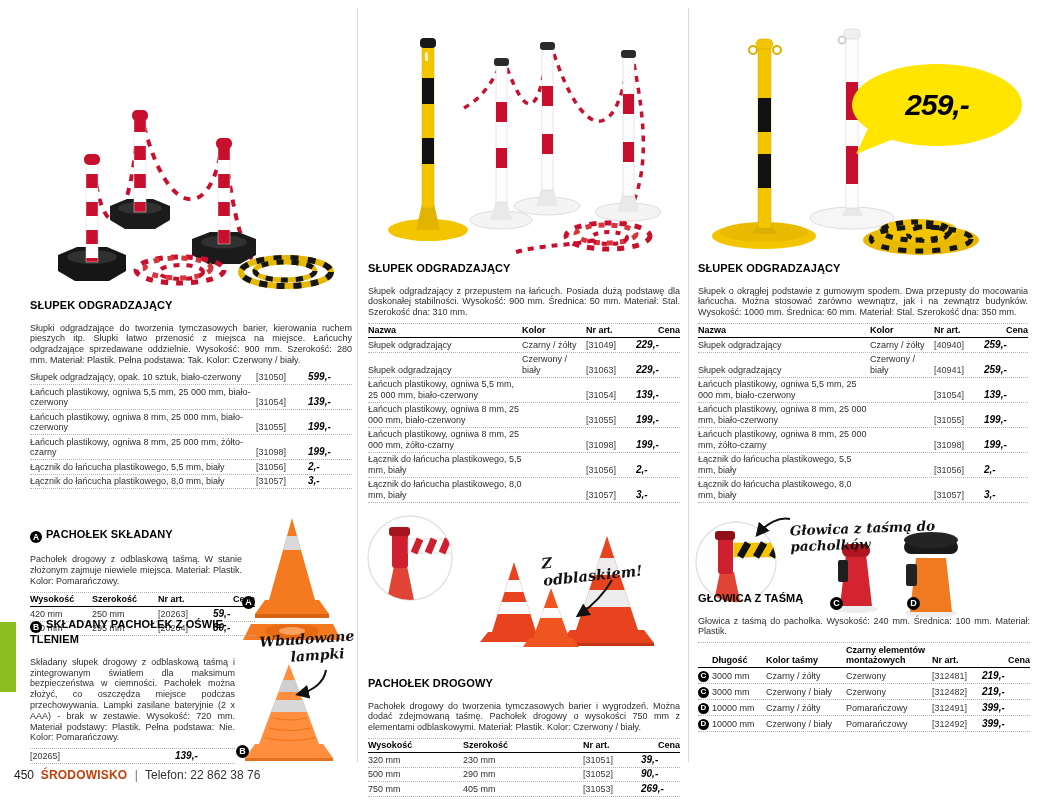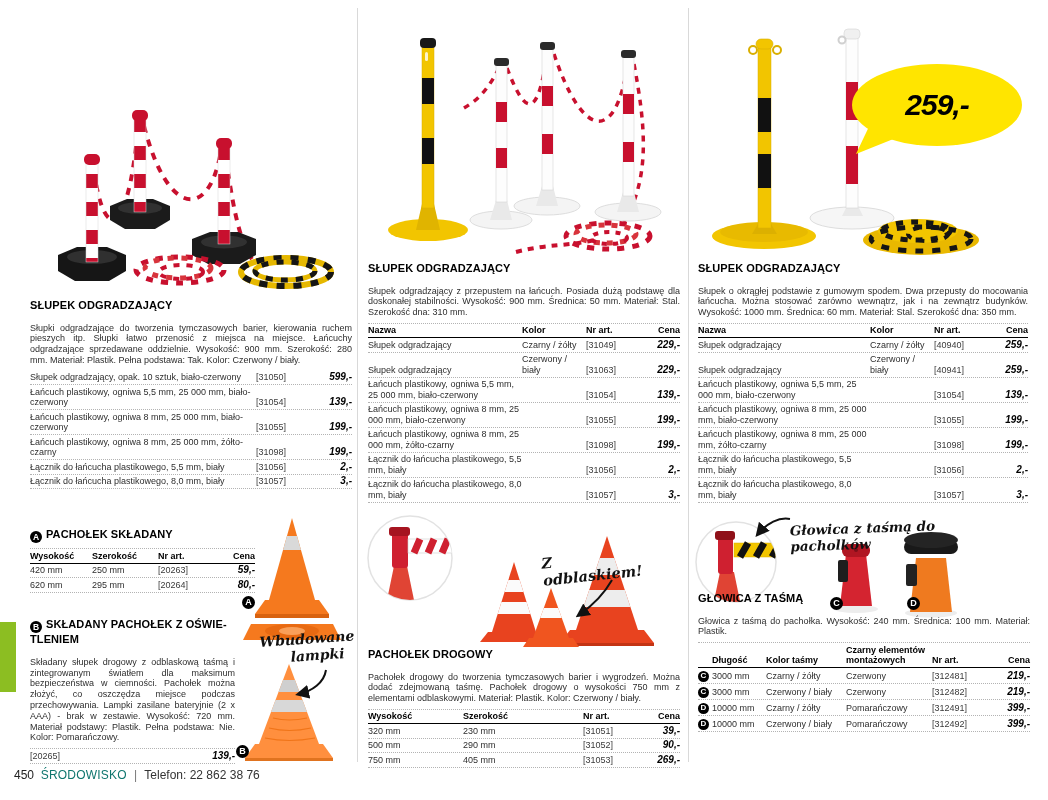--- a/index.html
+++ b/index.html
@@ -10,33 +10,33 @@
   .sec-title{font-size:11px;font-weight:700;color:#000;line-height:12.5px;letter-spacing:.1px;}
   .desc{font-size:9px;line-height:10.8px;color:#2e2e2e;margin-top:11px;text-align:justify;}
   .tbl{font-size:9px;line-height:10.5px;margin-top:5px;}
   .row{display:grid;align-items:end;padding:1.5px 0;border-bottom:1px dotted #b3b3b3;}
   .hdr{font-weight:700;color:#000;border-bottom:1.2px solid #000;border-top:1px dotted #b3b3b3;}
   .g1{grid-template-columns:1fr 52px 44px;}
   .g2{grid-template-columns:1fr 64px 50px 44px;}
   .gA{grid-template-columns:62px 66px 55px 1fr;}
   .gM{grid-template-columns:95px 120px 58px 1fr;}
   .gH{grid-template-columns:14px 54px 80px 86px 50px 1fr;}
-  .price{font-weight:700;font-style:italic;text-align:right;color:#000;font-size:10px;}
+  .price{font-weight:700;font-style:italic;color:#000;font-size:10px;}
   .art{color:#3a3a3a;}
   .num{text-align:left;padding-right:10px;}
   .badge{width:13px;height:13px;border-radius:50%;background:#000;color:#fff;font-size:9px;font-weight:700;display:flex;align-items:center;justify-content:center;line-height:13px;}
   .badge-inline{display:inline-flex;width:12px;height:12px;border-radius:50%;background:#000;color:#fff;font-size:8.5px;font-weight:700;align-items:center;justify-content:center;vertical-align:-2px;margin-right:4px;}
   .mini-badge{width:11px;height:11px;border-radius:50%;background:#000;color:#fff;font-size:8px;font-weight:700;display:inline-flex;align-items:center;justify-content:center;align-self:start;margin-top:1px;}
   .hand{font-family:"DejaVu Serif",serif;font-style:italic;font-weight:700;color:#111;}
   .bubble{background:#ffe500;border-radius:50%;display:flex;align-items:center;justify-content:center;}
   .bubble-text{font-size:30px;font-weight:700;font-style:italic;color:#000;letter-spacing:-1px;}
   .bubble-tail{background:#ffe500;clip-path:polygon(0 100%,28% 0,85% 42%);}
   .green-tab{background:#8cbe22;}
   .footer{font-size:12px;color:#222;}
-  .footer b{font-weight:400;color:#0f766e;letter-spacing:.2px;}
+  .footer b{font-weight:700;color:#c2410c;letter-spacing:.2px;}
   .footer .sep{color:#777;padding:0 4px;}
   .footer .phone{color:#333;}
 </style>
 </head>
 <body>
 
 <div class="page">
 
   <svg class="abs" style="left:28px;top:6px" width="322" height="290" viewBox="0 0 322 290">
     <defs>
@@ -375,20 +375,21 @@
           <path d="M0,0 L7,3.5 L0,7 Z" fill="#111"></path>
         </marker>
       </defs>
     <path d="M34,3 C32,16 20,24 7,27" fill="none" stroke="#111" stroke-width="2" marker-end="url(#ah1)"></path>
   </svg>
 
   <div class="abs" style="left:30px;top:528px;width:225px">
     <div class="sec-title">
       <span class="badge-inline">A</span><span>PACHOŁEK SKŁADANY</span>
     </div>
+    <div class="desc" style="width:212px">Pachołek drogowy z odblaskową taśmą. W stanie złożonym zajmuje niewiele miejsca. Materiał: Plastik. Kolor: Pomarańczowy.</div>
     <div class="tbl">
       <div class="row gA hdr">
         <span>Wysokość</span>
         <span>Szerokość</span>
         <span>Nr art.</span>
         <span style="text-align:right">Cena</span>
       </div>
       <div class="row gA">
         <span>420 mm</span>
         <span>250 mm</span>
@@ -471,21 +472,21 @@
   <div class="abs hand" style="left:542px;top:549px;width:112px;font-size:14.5px;transform:rotate(-6deg)">Z odblaskiem!</div>
   <svg class="abs" style="left:570px;top:576px" width="48" height="46" viewBox="0 0 48 46">
     <defs>
         <marker id="ah2" markerWidth="7" markerHeight="7" refX="5" refY="3.5" orient="auto">
           <path d="M0,0 L7,3.5 L0,7 Z" fill="#111"></path>
         </marker>
       </defs>
     <path d="M42,4 C34,18 22,30 9,39" fill="none" stroke="#111" stroke-width="2" marker-end="url(#ah2)"></path>
   </svg>
 
-  <div class="abs" style="left:368px;top:648px;width:312px">
+  <div class="abs" style="left:368px;top:677px;width:312px">
     <div class="sec-title">PACHOŁEK DROGOWY</div>
     <div class="desc">Pachołek drogowy do tworzenia tymczasowych barier i wygrodzeń. Można dodać zdejmowaną taśmę. Pachołek drogowy o wysokości 750 mm z elementami odblaskowymi. Materiał: Plastik. Kolor: Czerwony / biały.</div>
     <div class="tbl">
       <div class="row gM hdr">
         <span>Wysokość</span>
         <span>Szerokość</span>
         <span>Nr art.</span>
         <span style="text-align:right">Cena</span>
       </div>
       <div class="row gM">

